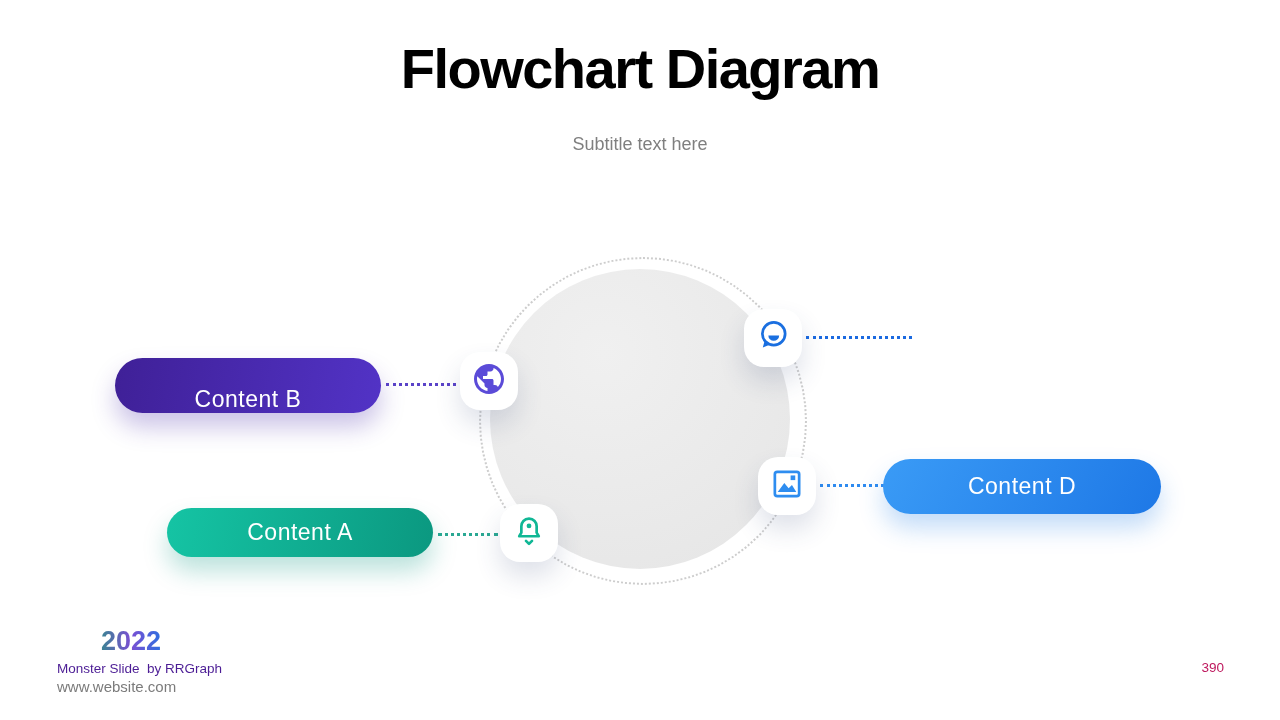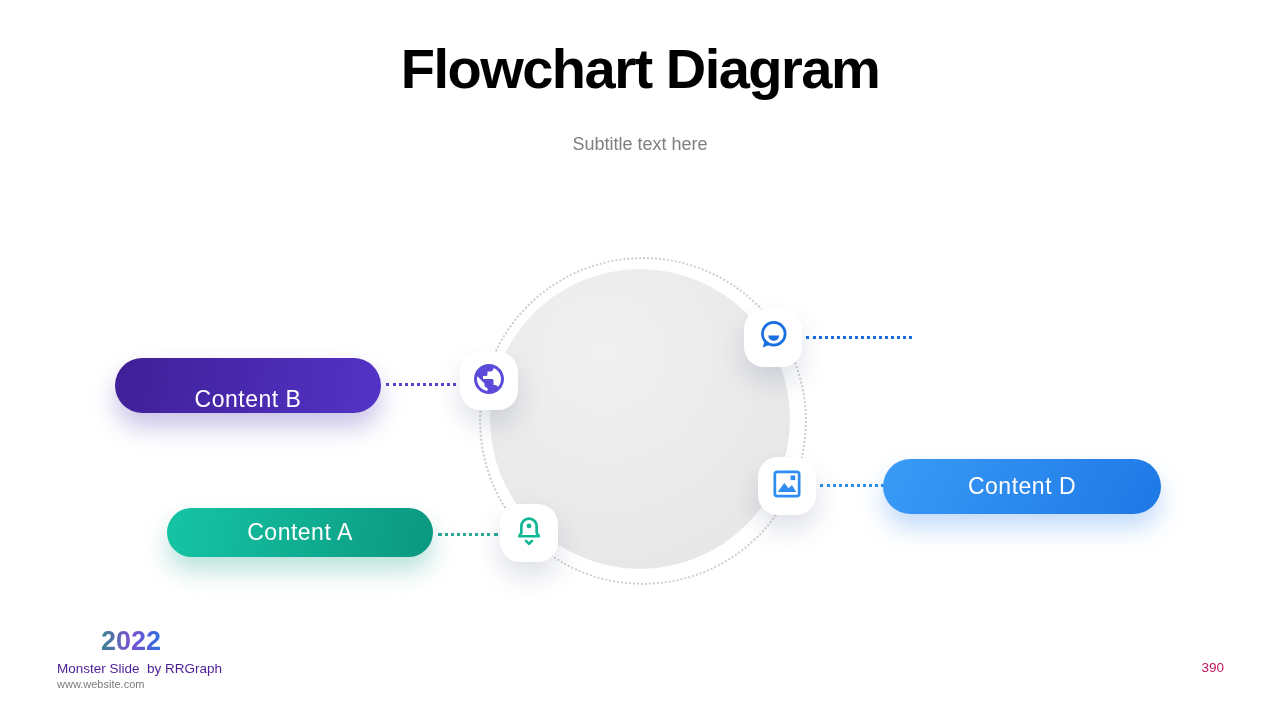--- a/index.html
+++ b/index.html
@@ -47,21 +47,21 @@
             background:linear-gradient(100deg,#1b6ce4,#123f92);
             box-shadow:0 14px 24px rgba(20,70,180,0.28); }
   .pill-d { left:883px; top:459px; width:278px; height:55px;
             background:linear-gradient(120deg,#3a9bf6,#1e78e6);
             box-shadow:0 14px 24px rgba(40,130,230,0.28); }
 
   .year { position:absolute; left:57px; top:626px; font-size:27px; font-weight:700;
           background:linear-gradient(90deg,#3a8492,#7a4fd3,#2e6fe0);
           -webkit-background-clip:text; background-clip:text; color:transparent;margin-left:44px; }
   .credit  { position:absolute; left:57px; top:661px; font-size:13.5px; color:#4c1d95; white-space:pre; }
-  .website { position:absolute; left:57px; top:678px; font-size:11px; color:#7b7b7b; }
+  .website { position:absolute; left:57px; top:678px; font-size:15px; color:#7b7b7b; }
   .page-number { position:absolute; right:56px; top:660px; font-size:13.5px; color:#be185d; }
 </style>
 </head>
 <body>
 
 <div class="slide">
 
   <div class="title">Flowchart Diagram</div>
   <div class="subtitle">Subtitle text here</div>
 

